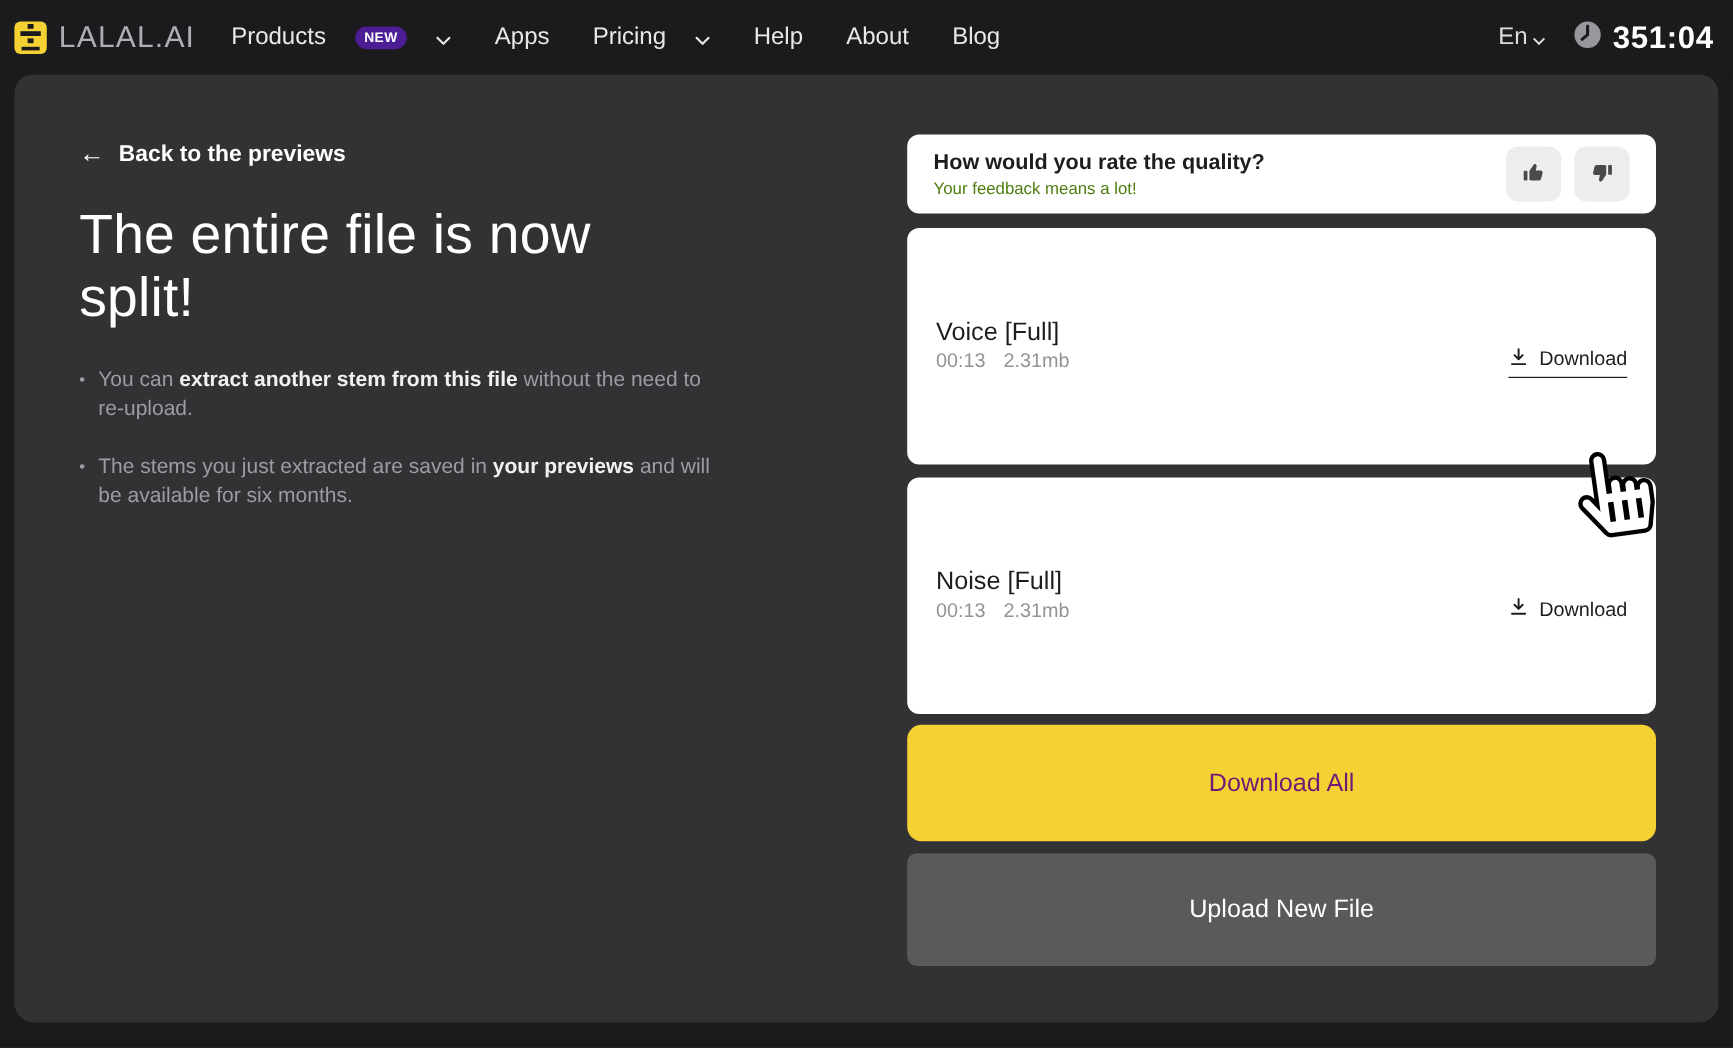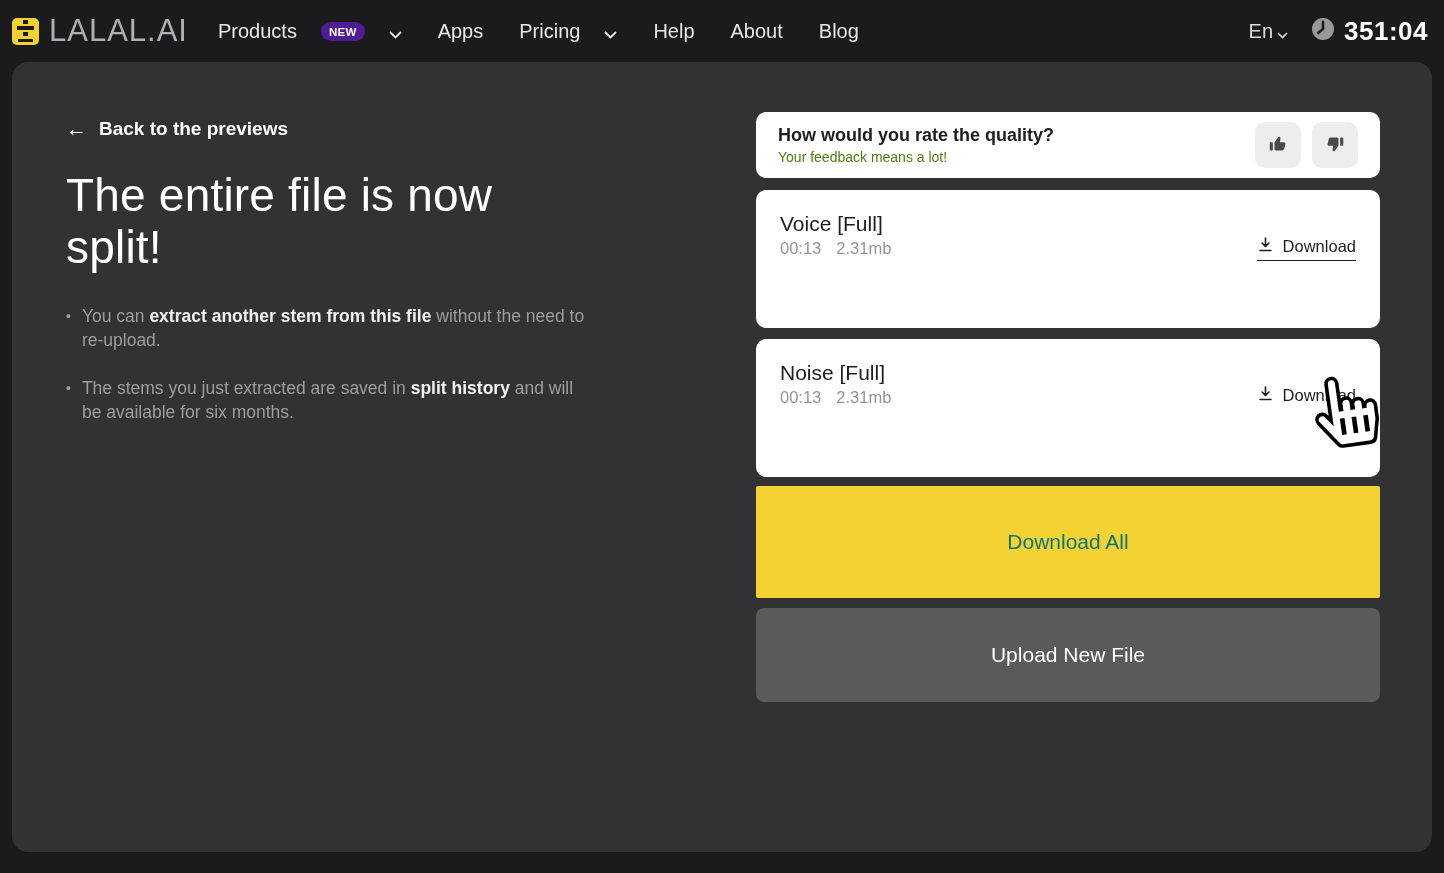--- a/index.html
+++ b/index.html
@@ -25,21 +25,21 @@
     width:27px; height:27px;
     background:#f5d233;
     border-radius:5px;
     display:flex; flex-direction:column;
     align-items:center; justify-content:center;
     gap:2px;
   }
   .logo-dot { width:5px; height:4px; background:#1b1b1d; }
   .logo-bar { width:17px; height:4px; background:#1b1b1d; }
   .logo-base { width:15px; height:3px; background:#1b1b1d; margin-top:1px; }
-  .brand-text { font-size:31px; letter-spacing:1px; color:#aeaeb4; font-weight:400; }
+  .brand-text { font-size:25px; letter-spacing:1px; color:#aeaeb4; font-weight:400; }
 
   .nav-items { display:flex; align-items:center; gap:36px; margin-left:30px; }
   .nav-item {
     display:flex; align-items:center; gap:24px;
     font-size:20px; font-weight:500; color:#e8e8ea;
     cursor:pointer; white-space:nowrap;
   }
   .badge-new {
     background:#4c1d95; color:#fff;
     font-size:11.5px; font-weight:700;
@@ -103,40 +103,40 @@
   .thumb-group { display:flex; gap:11px; }
   .thumb-btn {
     width:46px; height:46px;
     background:#ededed; border:none; border-radius:10px;
     display:flex; align-items:center; justify-content:center;
     cursor:pointer;
   }
 
   .stem-card {
     background:#fff; border-radius:10px;
-    height:138px;
+    height:197px;
     padding:22px 24px 20px;
-    display:flex; flex-direction:column; justify-content:flex-start;
+    display:flex; flex-direction:column; justify-content:center;
   }
   .stem-card.first { margin-top:12px; }
   .stem-card + .stem-card { margin-top:11px; }
   .stem-title { font-size:21px; color:#1d1d1f; font-weight:400; }
   .stem-footer { display:flex; align-items:center; justify-content:space-between; }
   .stem-meta { display:flex; gap:15px; font-size:16.5px; color:#949498; }
   .dl-link {
     display:flex; align-items:center; gap:9px;
     font-size:16.5px; font-weight:500; color:#1d1d1f;
     cursor:pointer; padding-bottom:3px;
   }
   .dl-link.hovered { border-bottom:1.5px solid #1d1d1f; }
 
   .btn-download-all {
     margin-top:9px;
-    height:112px; border:none; border-radius:2px;
-    background:#f5d233; color:#0f766e;
+    height:97px; border:none; border-radius:12px;
+    background:#f5d233; color:#701a75;
     font-size:21px; font-weight:500;
     font-family:"Liberation Sans", sans-serif;
     cursor:pointer;
   }
   .btn-upload-new {
     margin-top:10px;
     height:94px; border:none; border-radius:8px;
     background:#5a5a5c; color:#fff;
     font-size:21px; font-weight:500;
     font-family:"Liberation Sans", sans-serif;
@@ -233,21 +233,21 @@
     <div class="bullets">
       <div class="bullet">
         <span class="bullet-dot">•</span>
         <p>
           <span>You can </span><b>extract another stem from this file</b><span> without the need to re-upload.</span>
         </p>
       </div>
       <div class="bullet">
         <span class="bullet-dot">•</span>
         <p>
-          <span>The stems you just extracted are saved in </span><b>split history</b><span> and will be available for six months.</span>
+          <span>The stems you just extracted are saved in </span><b>your previews</b><span> and will be available for six months.</span>
         </p>
       </div>
     </div>
   </section>
 
   <section class="right-col">
 
     <div class="feedback-card">
       <div>
         <div class="feedback-title">How would you rate the quality?</div>

